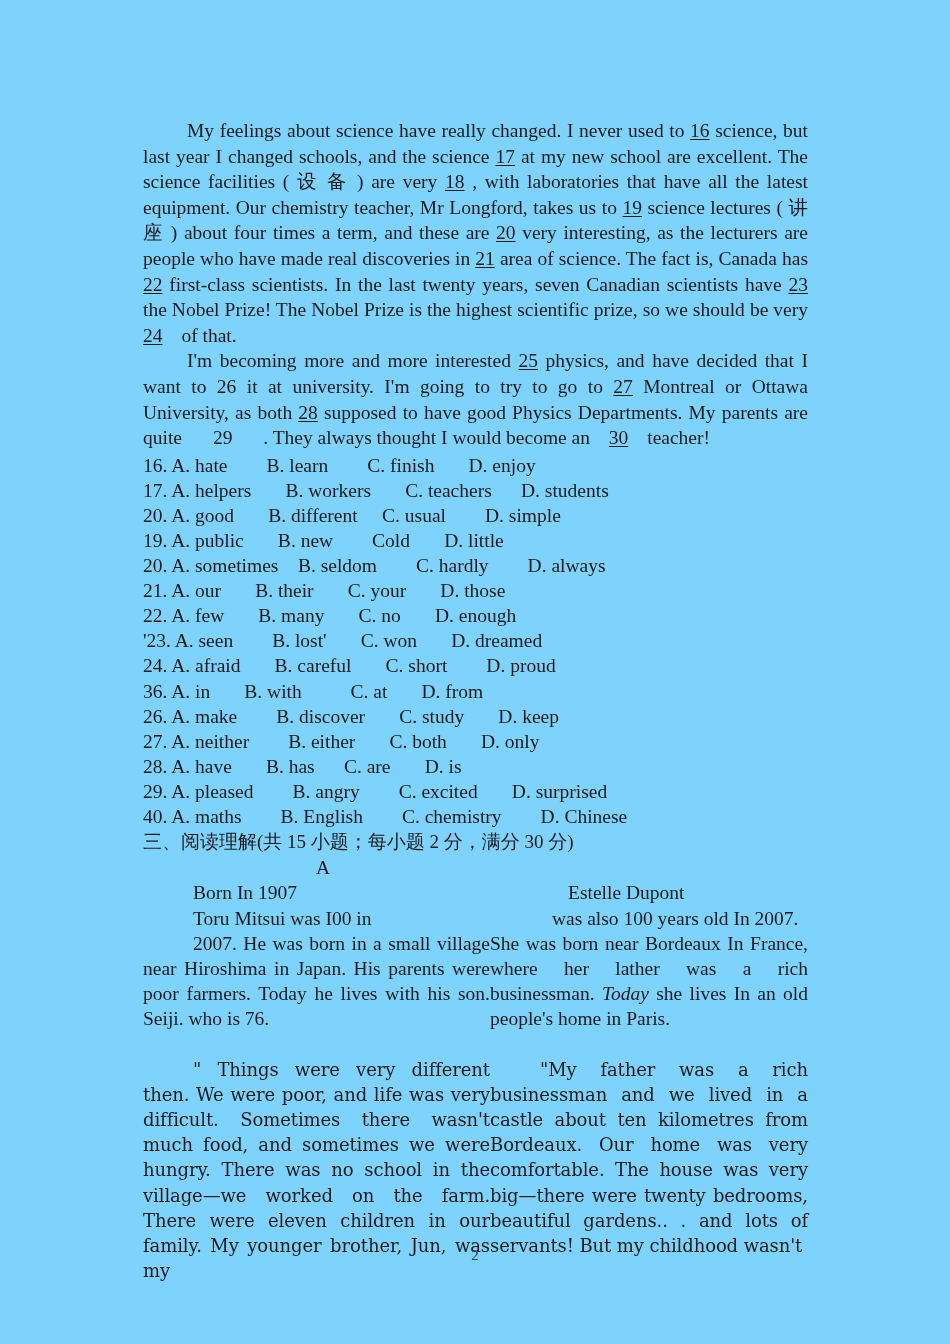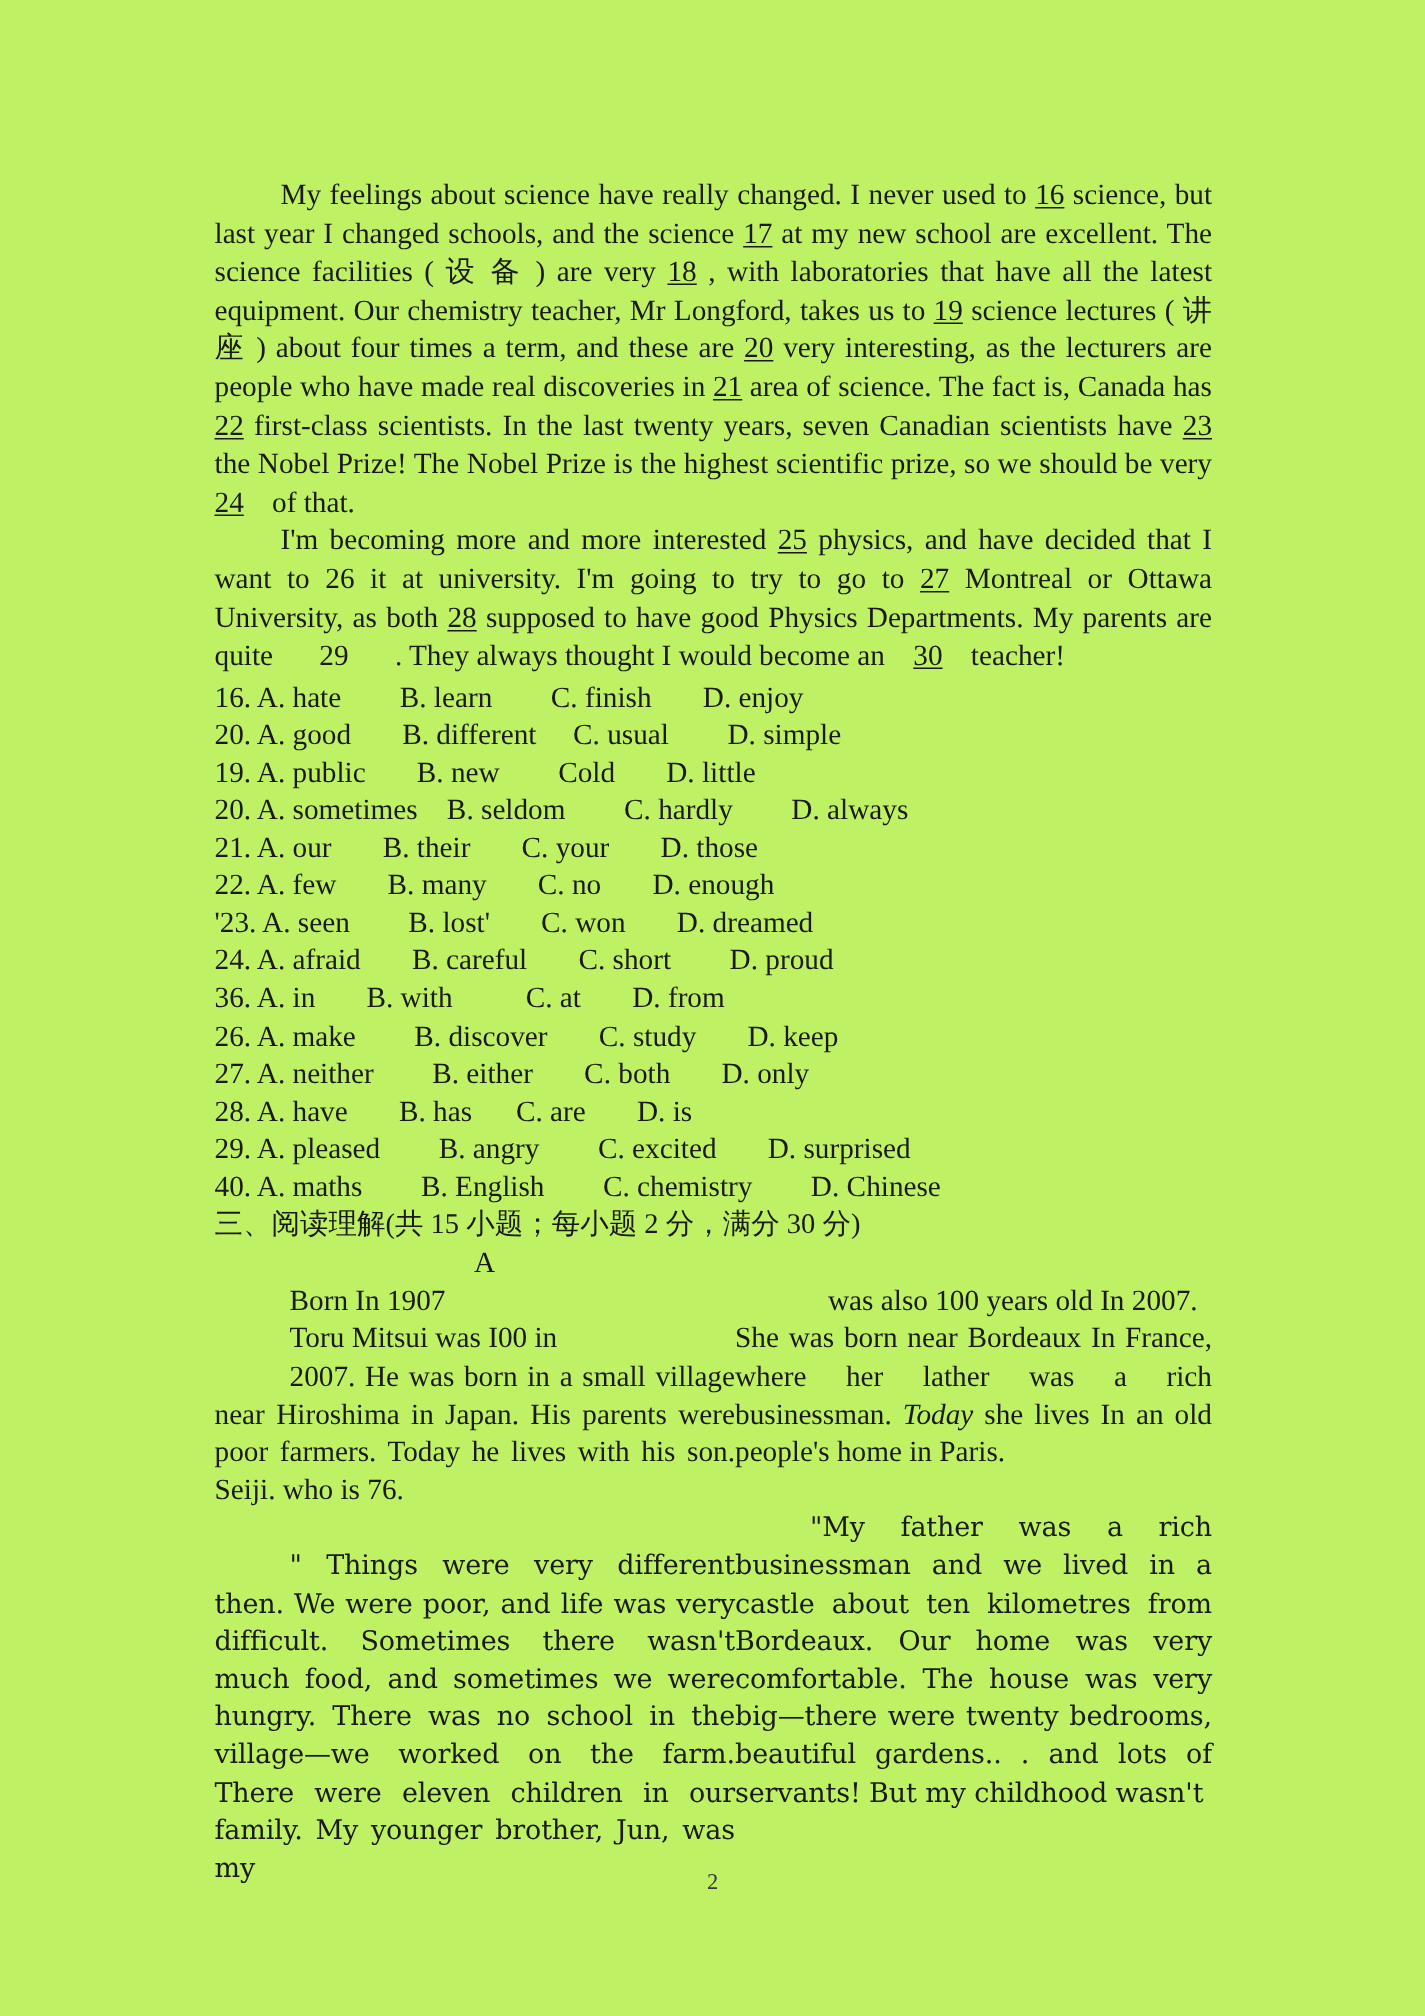--- a/index.html
+++ b/index.html
@@ -14,21 +14,21 @@
     font-family: "Liberation Serif", "DejaVu Serif", serif;
     color: #1a1a1a;
     -webkit-font-smoothing: antialiased;
   }
 
   .page {
     position: absolute;
     left: 0; top: 0;
     width: 950px;
     height: 1344px;
-    background: #bef264;
+    background: #7dd3fc;
   }
 
   .content {
     position: absolute;
     left: 143px;
     top: 118px;
     width: 665px;
   }
 
   
@@ -132,20 +132,21 @@
 
 <div class="page">
   <div class="content">
 
     <p class="cloze-para"><span>My feelings about science have really changed. I never used to </span><span class="blank">16</span><span> science, but last year I changed schools, and the science </span><span class="blank">17</span><span> at my new school are excellent. The science facilities&nbsp;( 设 备 ) are very </span><span class="blank">18</span><span> , with laboratories that have all the latest equipment. Our chemistry teacher, Mr Longford, takes us to </span><span class="blank">19</span><span> science lectures ( 讲 座 ) about four times a term, and these are </span><span class="blank">20</span><span> very interesting, as the lecturers are people who have made real discoveries in </span><span class="blank">21</span><span> area of science. The fact is, Canada has </span><span class="blank">22</span><span> first-class scientists. In the last twenty years, seven Canadian scientists have </span><span class="blank">23</span><span> the Nobel Prize! The Nobel Prize is the highest scientific prize, so we should be very </span><span class="blank">24</span><span class="gap-sm"></span><span> of that.</span></p>
 
     <p class="cloze-para"><span>I'm becoming more and more interested </span><span class="blank">25</span><span> physics, and have decided that I want to 26 it at university. I'm going to try to go to </span><span class="blank">27</span><span> Montreal or Ottawa University, as both </span><span class="blank">28</span><span> supposed to have good Physics Departments. My parents are quite </span><span class="gap"></span><span class="blank-plain">29</span><span class="gap"></span><span> . They always thought I would become an </span><span class="gap-sm"></span><span class="blank">30</span><span class="gap-sm"></span><span> teacher!</span></p>
 
     <div class="options">
       <div class="opt-line">16. A. hate        B. learn        C. finish       D. enjoy</div>
+      <div class="opt-line">17. A. helpers       B. workers       C. teachers      D. students</div>
       <div class="opt-line">20. A. good       B. different     C. usual        D. simple</div>
       <div class="opt-line">19. A. public       B. new        Cold       D. little</div>
       <div class="opt-line">20. A. sometimes    B. seldom        C. hardly        D. always</div>
       <div class="opt-line">21. A. our       B. their       C. your       D. those</div>
       <div class="opt-line">22. A. few       B. many       C. no       D. enough</div>
       <div class="opt-line">'23. A. seen        B. lost'       C. won       D. dreamed</div>
       <div class="opt-line">24. A. afraid       B. careful       C. short        D. proud</div>
       <div class="opt-line">36. A. in       B. with          C. at       D. from</div>
       <div class="opt-line">26. A. make        B. discover       C. study       D. keep</div>
       <div class="opt-line">27. A. neither        B. either       C. both       D. only</div>
@@ -159,20 +160,21 @@
 
     <div class="cols">
       <div class="col left">
         <p class="head-line">Born In 1907</p>
         <p class="head-line">Toru Mitsui was I00 in</p>
         <p class="indent">2007. He was born in a small village near Hiroshima in Japan. His parents were poor farmers. Today he lives with his son. Seiji. who is 76.</p>
         <div class="spacer-line"></div>
         <p class="indent serif-alt">" Things were very different then. We were poor, and life was very difficult. Sometimes there wasn't much food, and sometimes we were hungry. There was no school in the village—we worked on the farm. There were eleven children in our family. My younger brother, Jun, was my</p>
       </div>
       <div class="col right">
+        <p class="head-line">Estelle Dupont</p>
         <p class="head-line2">was also 100 years old In 2007.</p>
         <p><span>She was born near Bordeaux In France, where her lather was a rich businessman. </span><em class="today">Today</em><span> she lives In an old people's home in Paris.</span></p>
         <div class="spacer-line"></div>
         <p class="indent serif-alt">"My father was a rich businessman and we lived in a castle about ten kilometres from Bordeaux. Our home was very comfortable. The house was very big—there were twenty bedrooms, beautiful gardens.. . and lots of servants! But my childhood wasn't</p>
       </div>
     </div>
 
   </div>
 
   <div class="page-number">2</div>

